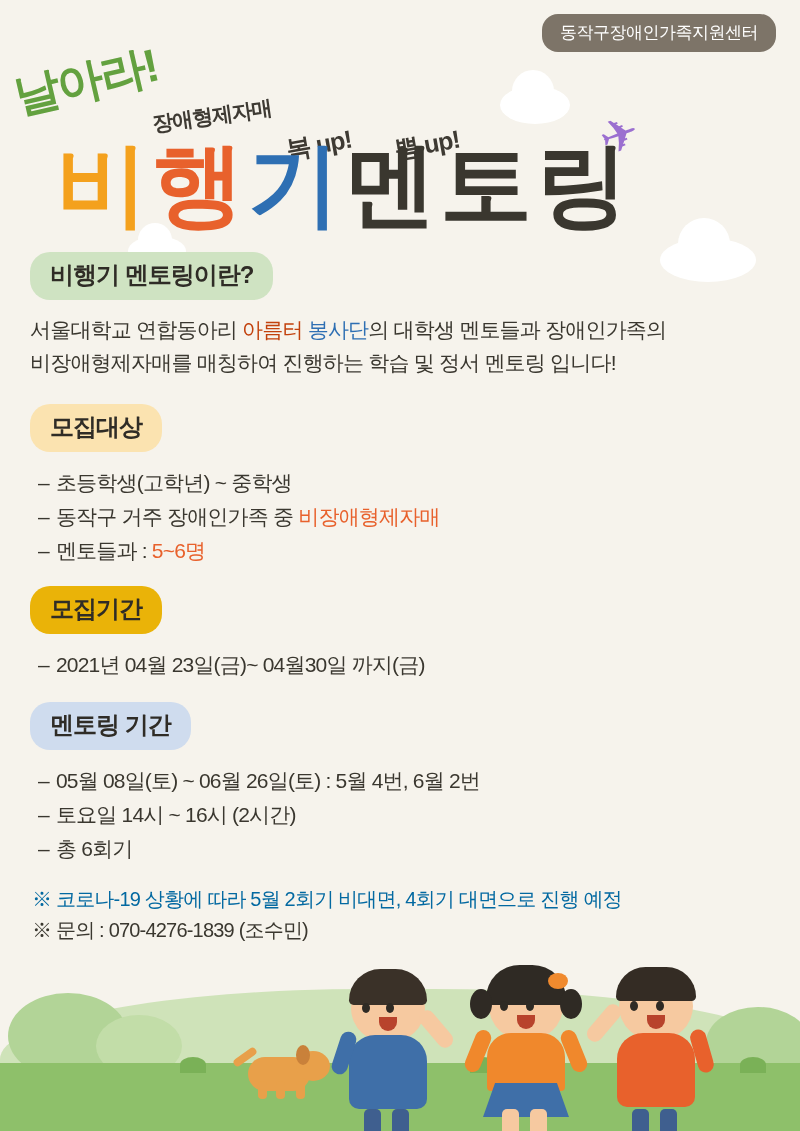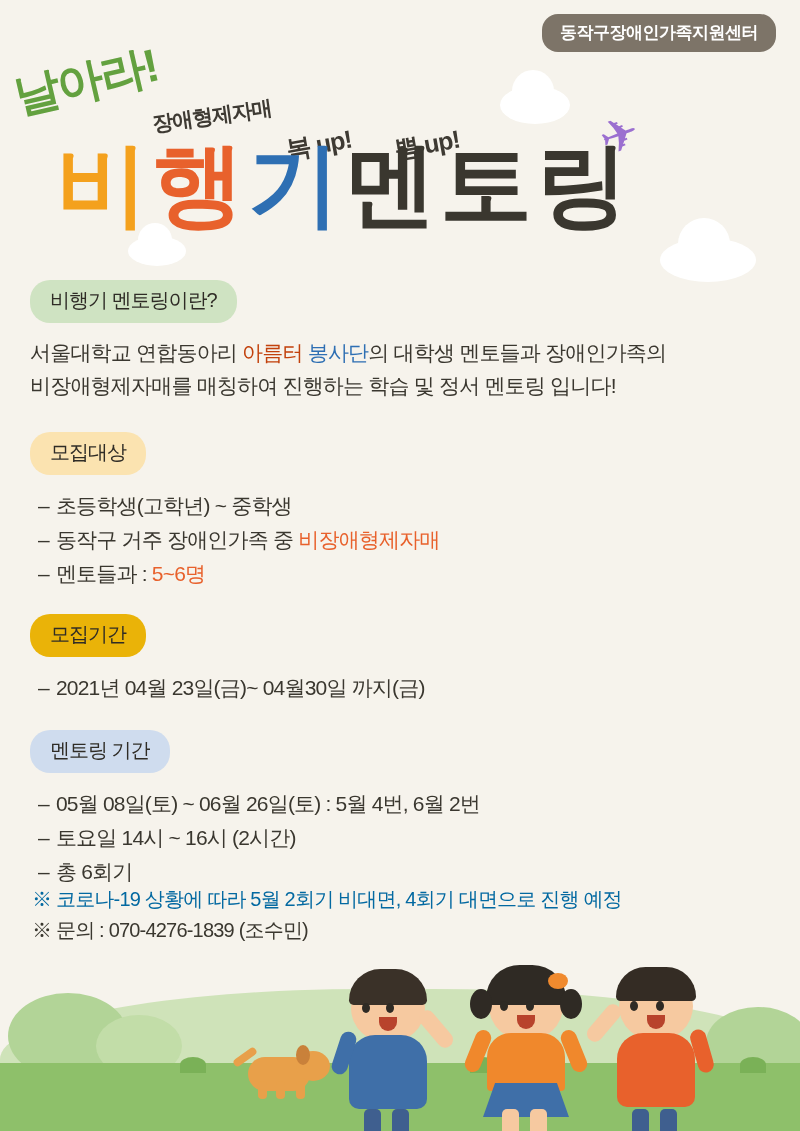--- a/index.html
+++ b/index.html
@@ -36,21 +36,21 @@
   .cloud.c3::before { content: ""; position: absolute; width: 34px; height: 34px; background: #fff; border-radius: 50%; left: 10px; top: -13px; }
 
   
   .center-badge {
     position: absolute;
     right: 24px;
     top: 14px;
     background: #7d7468;
     color: #ffffff;
     font-size: 17px;
-    font-weight: bold;
+    font-weight: normal;
     letter-spacing: -0.5px;
     padding: 7px 18px 8px;
     border-radius: 16px;
     white-space: nowrap;
   }
 
   
   .title-area {
     position: absolute;
     left: 0;
@@ -113,28 +113,27 @@
     left: 600px;
     top: 58px;
     color: #9b6fd0;
     font-size: 46px;
     transform: rotate(-20deg);
   }
 
   
   .chip {
     display: inline-block;
-    font-size: 20px;
-    font-weight: normal;
+    font-size: 24px;
+    font-weight: bold;
     letter-spacing: -1px;
     color: #2f2c26;
     padding: 7px 20px 9px;
     border-radius: 20px;
     white-space: nowrap;
-    margin-top: 28px;
   }
   .chip.green { background: #cfe3c2; }
   .chip.yellow { background: #fbe3b0; }
   .chip.pink { background: #eab308; }
   .chip.blue { background: #cfdcee; }
 
   .section { position: absolute; left: 30px; width: 745px; }
   .s1 { top: 252px; }
   .s2 { top: 404px; }
   .s3 { top: 586px; }

